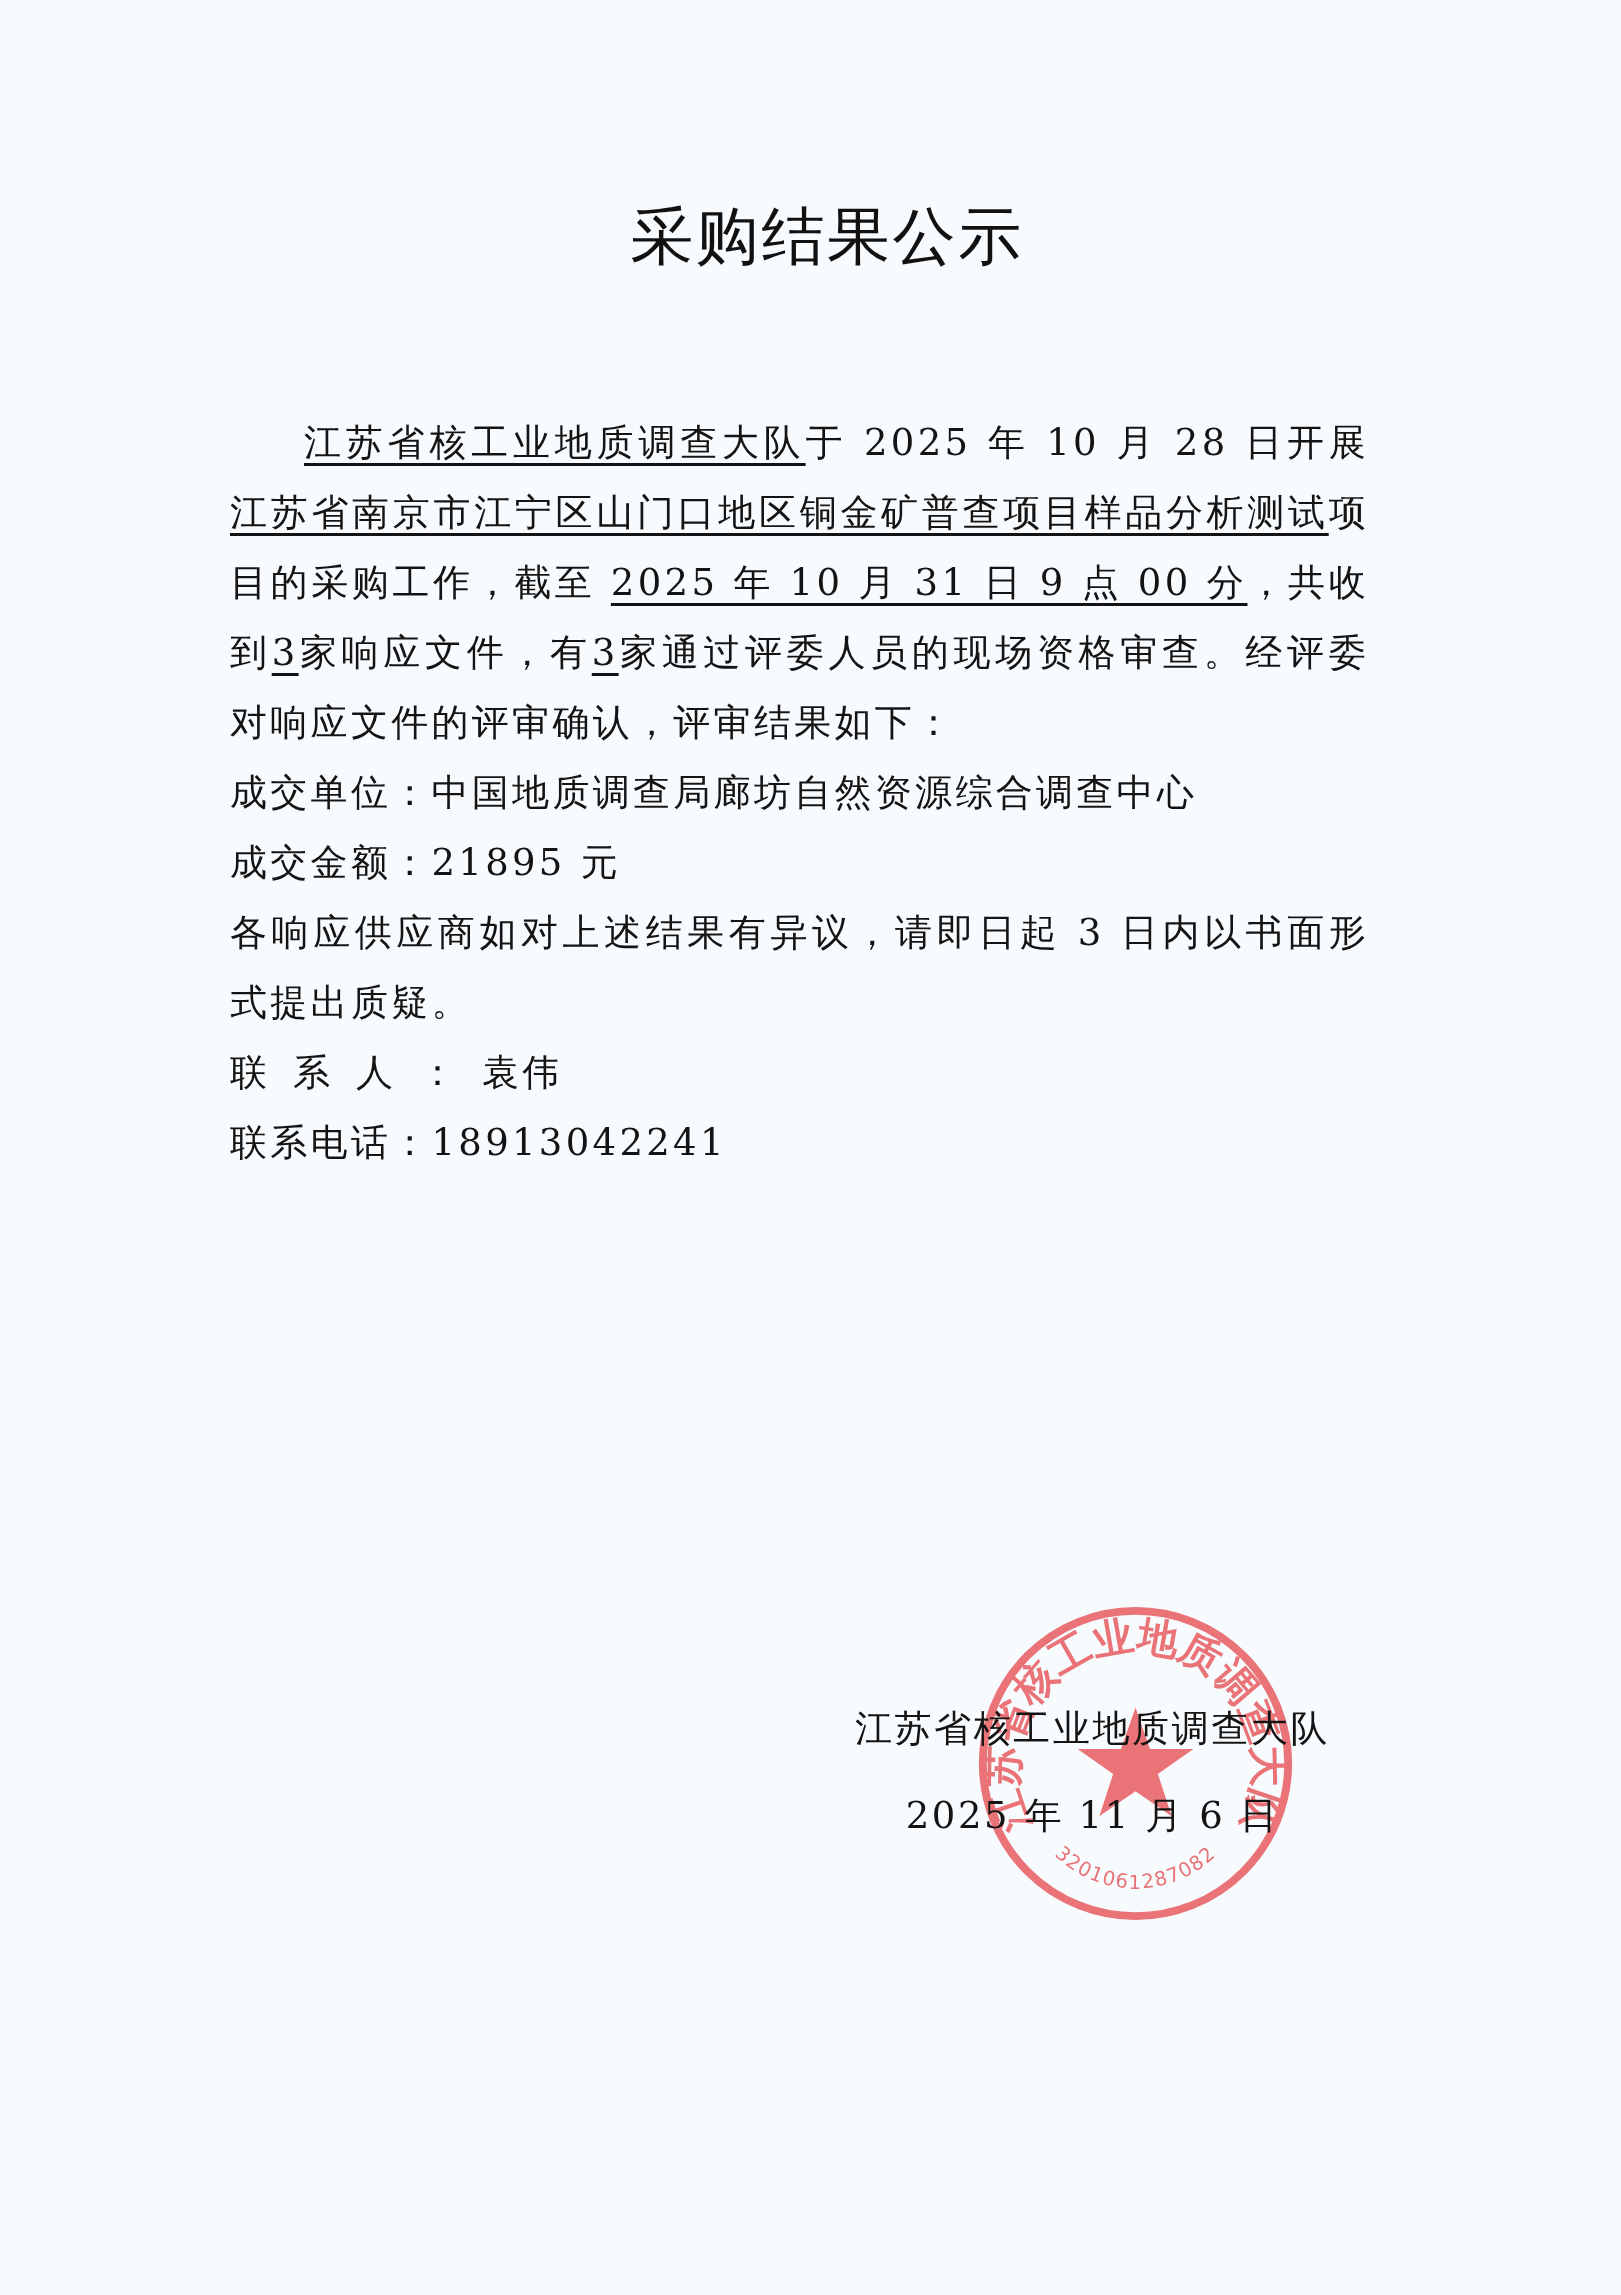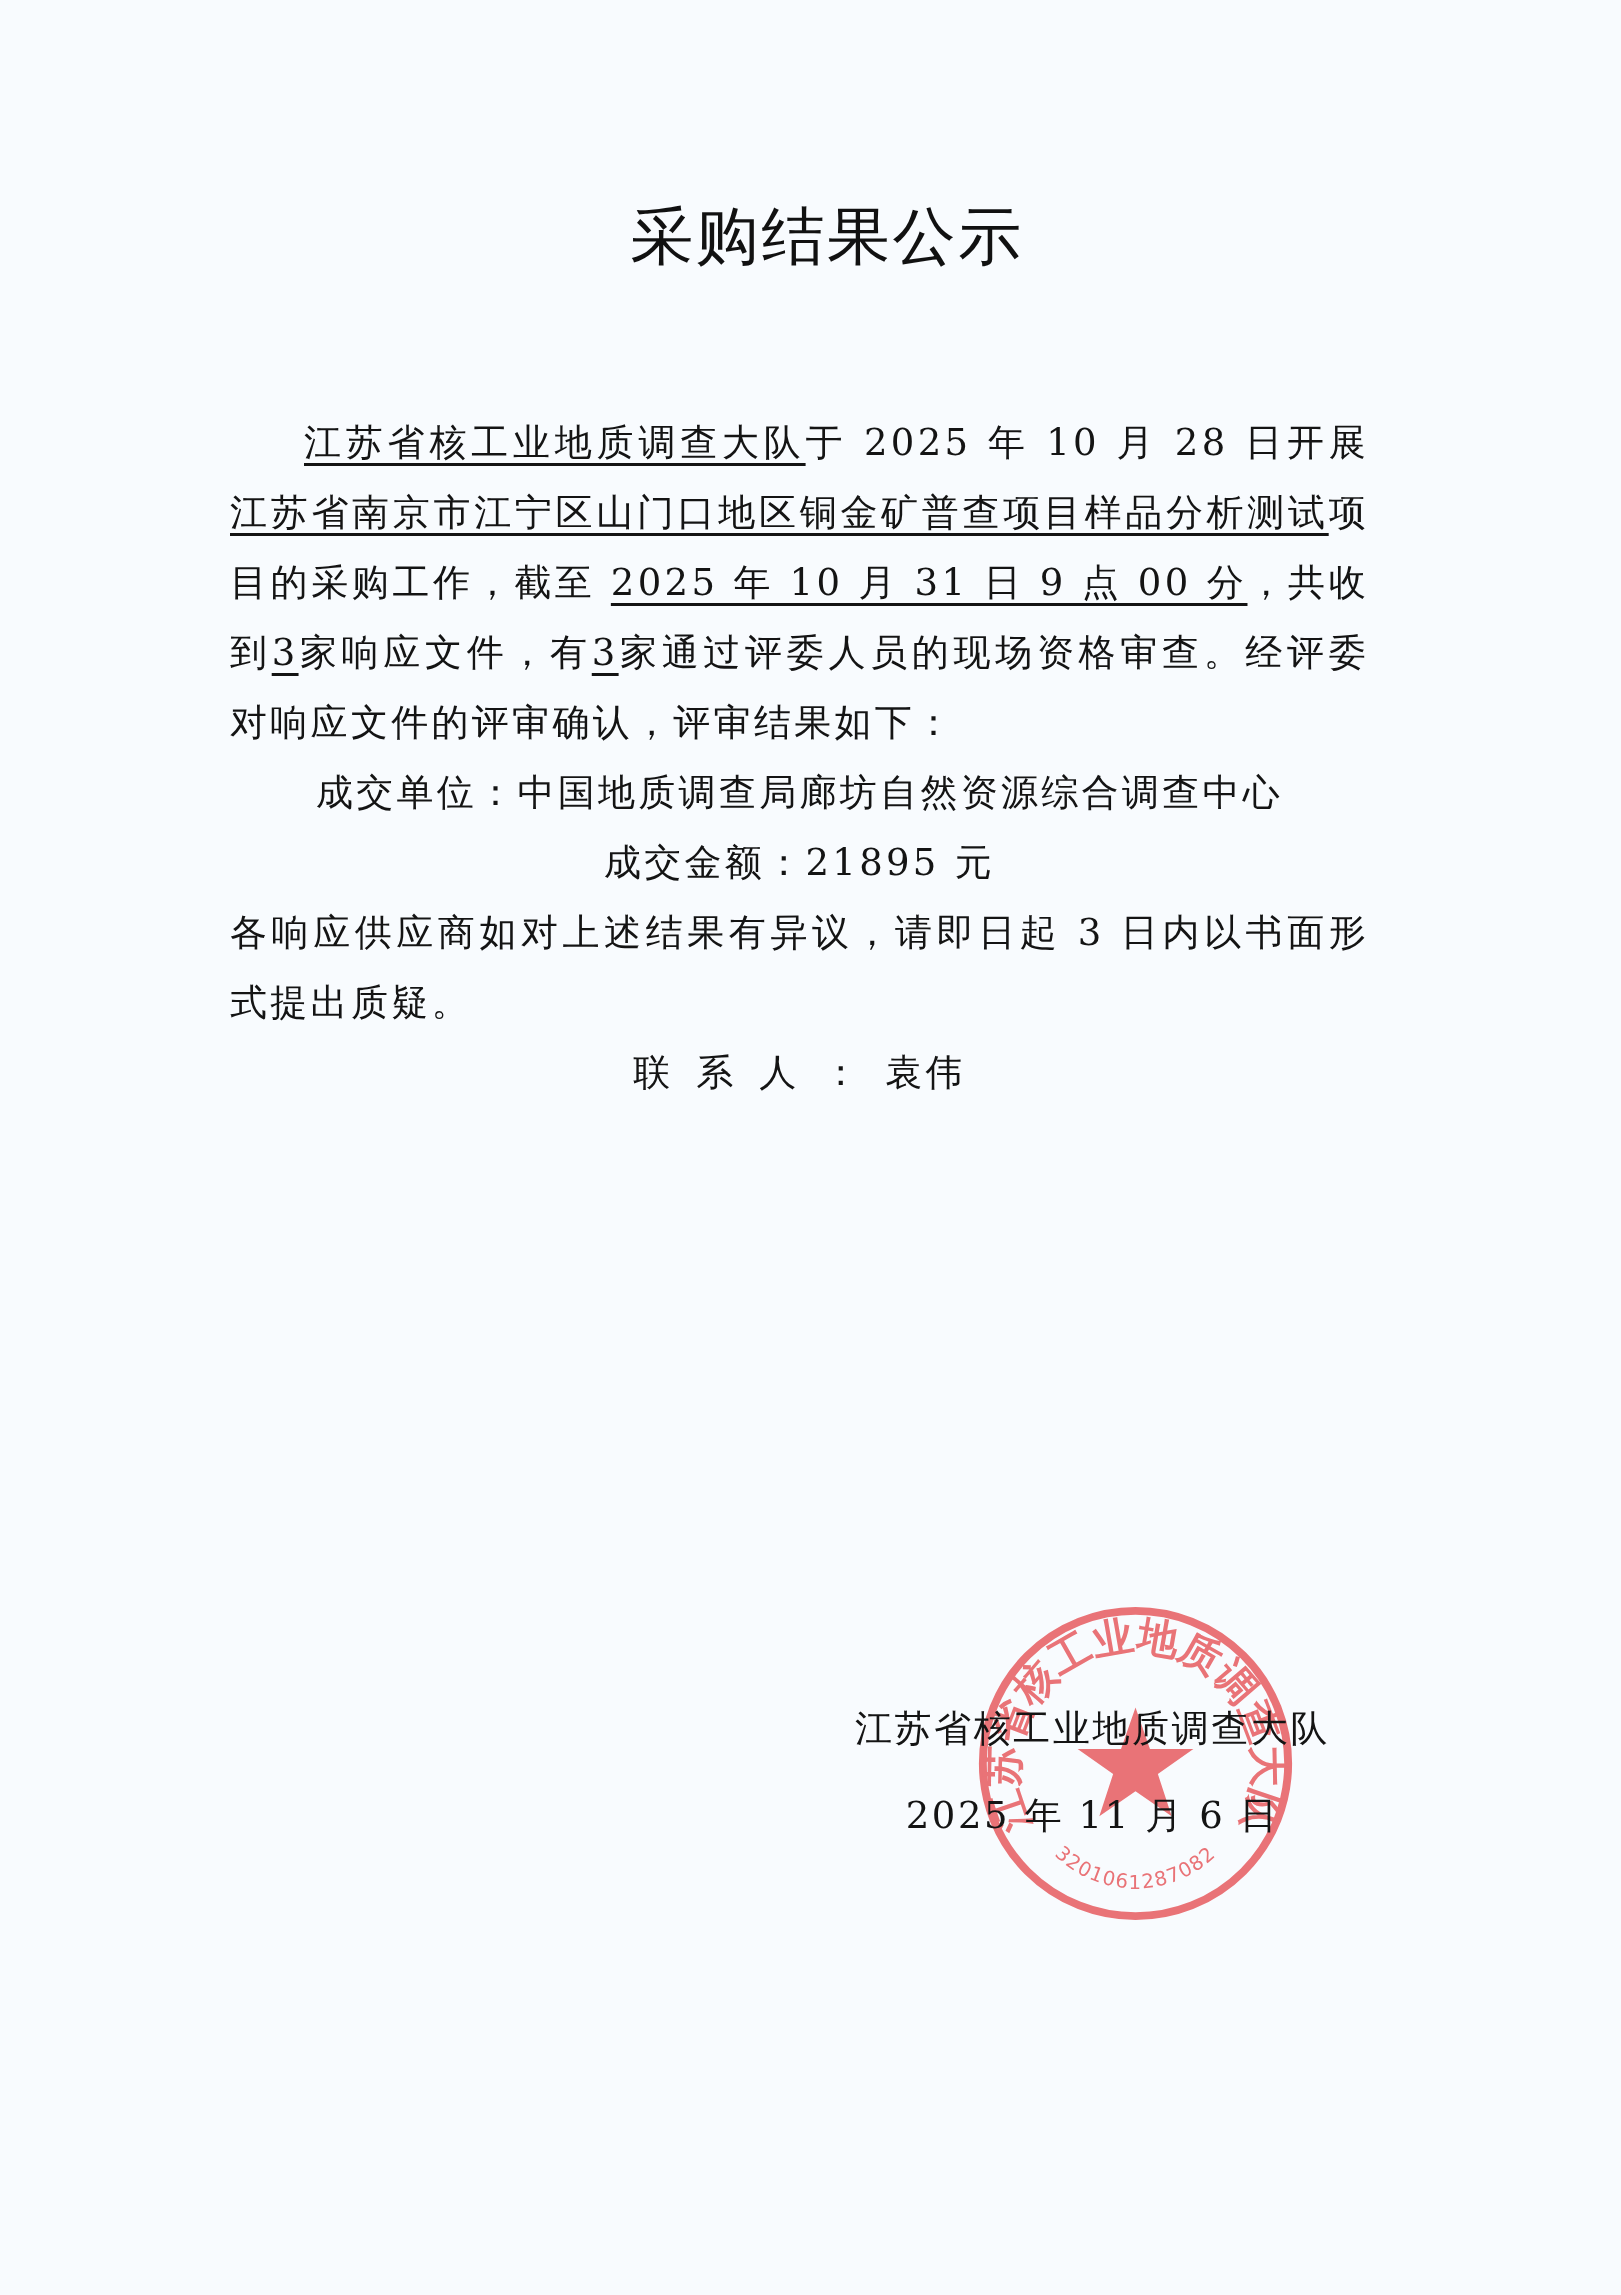--- a/index.html
+++ b/index.html
@@ -17,21 +17,21 @@
     font-family: "DejaVu Sans", "Liberation Sans", sans-serif;
     font-size: 63px; letter-spacing: 2.6px; color: #111;
   }
   .body-block {
     position: absolute; left: 230px; top: 408px; width: 1139px;
     font-size: 37px; line-height: 70px; letter-spacing: 3.3px;
   }
   .para { margin: 0; text-align: justify; text-align-last: left; }
   .para.indent { text-indent: 74px; }
   .u { text-decoration: underline; text-decoration-thickness: 2.6px; text-underline-offset: 8px; }
-  .line { display: block; white-space: nowrap; text-align: center; }
+  .line { display: block; white-space: nowrap; }
   .label-spaced { letter-spacing: 26px; }
   .signature {
     position: absolute; left: 849px; top: 1685px; width: 487px;
     font-size: 37px; line-height: 87px; letter-spacing: 2.6px;
     text-align: center; z-index: 2;
   }
   .seal {
     position: absolute; left: 971px; top: 1599px; width: 329px; height: 329px; z-index: 1;
     opacity: 0.92;
   }
@@ -45,20 +45,21 @@
   <p class="para indent"><span class="u">江苏省核工业地质调查大队</span><span>于 2025 年 10 月 28 日开展</span><span class="u">江苏省南京市江宁区山门口地区铜金矿普查项目样品分析测试</span><span>项目的采购工作，截至 </span><span class="u">2025 年 10 月 31 日 9 点 00 分</span><span>，共收到</span><span class="u">3</span><span>家响应文件，有</span><span class="u">3</span><span>家通过评委人员的现场资格审查。经评委对响应文件的评审确认，评审结果如下：</span></p>
 
   <div class="line"><span>成交单位：</span><span>中国地质调查局廊坊自然资源综合调查中心</span></div>
 
   <div class="line"><span>成交金额：</span><span>21895 元</span></div>
 
   <p class="para">各响应供应商如对上述结果有异议，请即日起 3 日内以书面形式提出质疑。</p>
 
   <div class="line"><span class="label-spaced">联系人：</span><span>袁伟</span></div>
 
+  <div class="line"><span>联系电话：</span><span>18913042241</span></div>
 
 </div>
 
 <svg class="seal" viewBox="0 0 500 500" xmlns="http://www.w3.org/2000/svg">
   <defs>
     <path id="arcTop" d="M 85 330 A 180 180 0 1 1 415 330"></path>
     <path id="arcBottom" d="M 110 370 A 175 175 0 0 0 390 370"></path>
   </defs>
   <circle cx="250" cy="250" r="232" fill="none" stroke="#e8686c" stroke-width="12"></circle>
   <polygon fill="#e8686c" points="250,165 272,228 338,228 284,266 305,330 250,292 195,330 216,266 162,228 228,228"></polygon>

